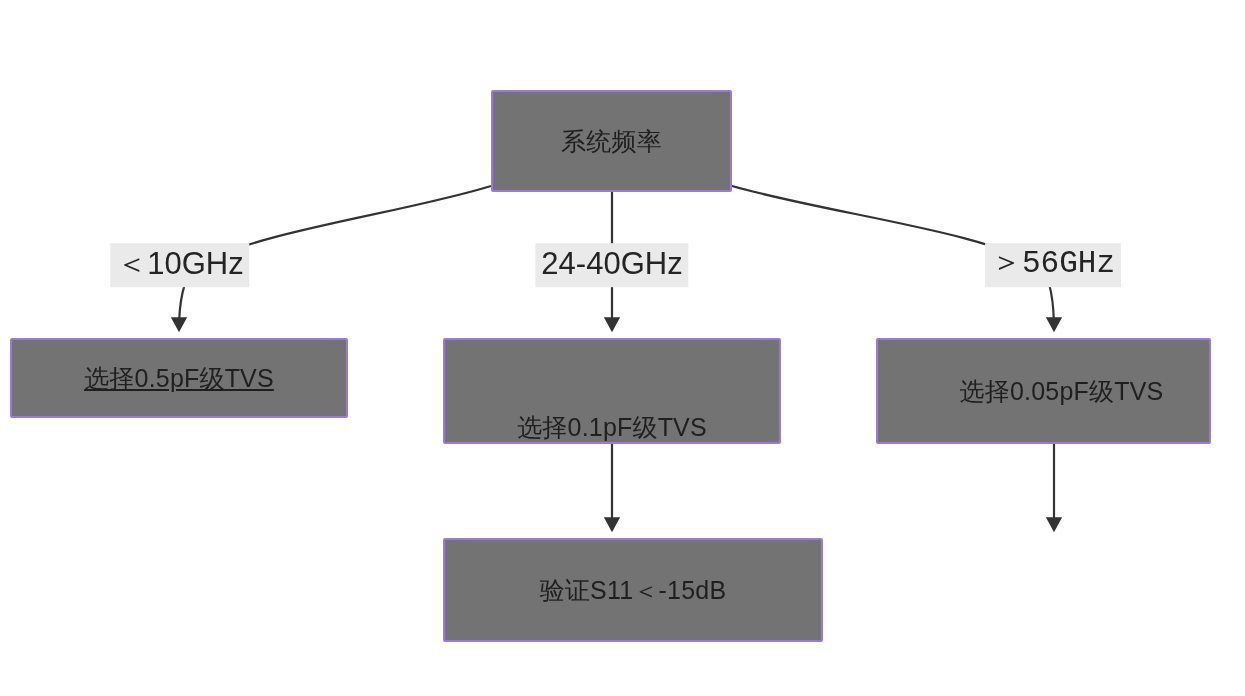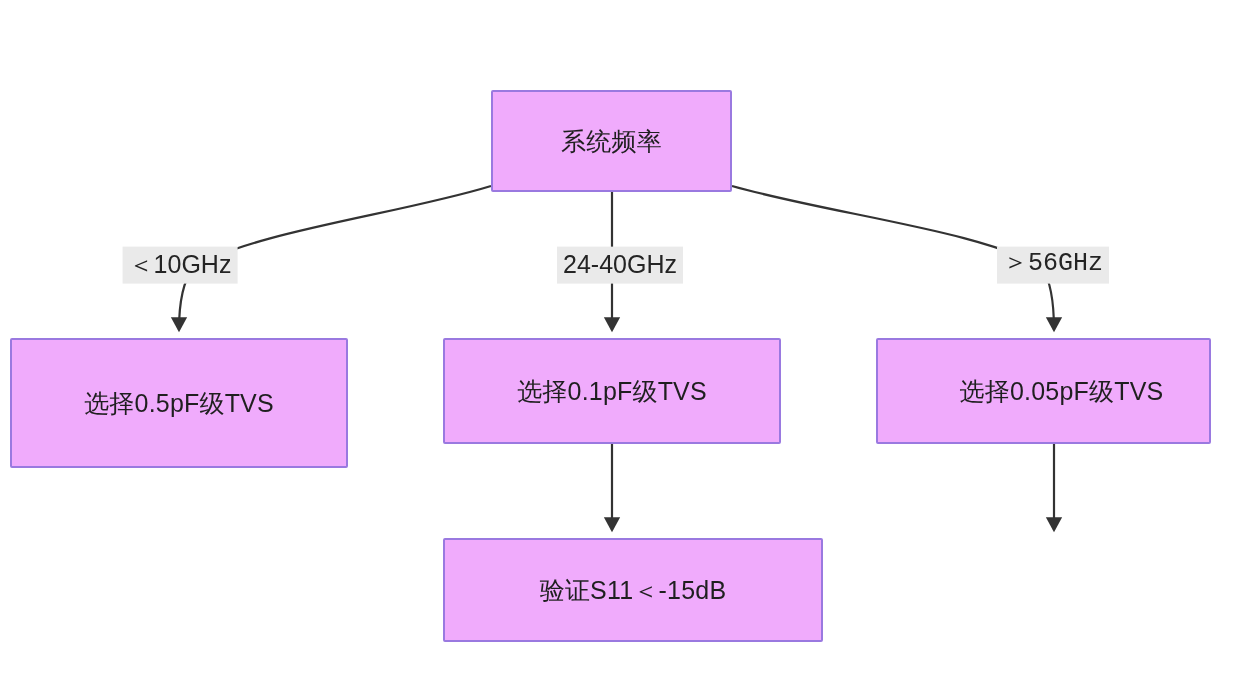--- a/index.html
+++ b/index.html
@@ -22,38 +22,38 @@
     position: absolute;
     left: 0;
     top: 0;
     width: 1245px;
     height: 696px;
     pointer-events: none;
   }
   .node {
     position: absolute;
     box-sizing: border-box;
-    background: #f0abfc;
+    background: #737373;
     border: 2px solid #9a79e0;
     border-radius: 2px;
     display: flex;
     align-items: center;
     justify-content: center;
     color: #1f1f1f;
     font-size: 25px;
     line-height: 1.2;
     letter-spacing: 0.2px;
     white-space: nowrap;
   }
   .edge-label {
     position: absolute;
     box-sizing: border-box;
     background: #eaeaea;
     color: #242424;
-    font-size: 25px;
+    font-size: 31px;
     line-height: 1.15;
     padding: 3px 6px 5px 6px;
     white-space: nowrap;
     transform: translate(-50%, -50%);
   }
 </style>
 </head>
 <body>
 
 <div id="canvas">
@@ -73,42 +73,42 @@
 
     <path d="M 612 444 L 612 530" fill="none" stroke="#333333" stroke-width="2.2" marker-end="url(#arrowhead)"></path>
 
     <path d="M 1054 444 L 1054 530" fill="none" stroke="#333333" stroke-width="2.2" marker-end="url(#arrowhead)"></path>
   </svg>
 
   <div class="node" style="left:491px; top:90px; width:241px; height:102px;">
     <span>系统频率</span>
   </div>
 
-  <div class="node" style="left:10px; top:338px; width:338px; height:130px;">
+  <div class="node" style="left:10px; top:338px; width:338px; height:80px;text-decoration:underline;">
     <span>选择0.5pF级TVS</span>
   </div>
 
-  <div class="node" style="left:443px; top:338px; width:338px; height:106px;">
+  <div class="node" style="left:443px; top:338px; width:338px; height:106px;align-items:flex-end;">
     <span>选择0.1pF级TVS</span>
   </div>
 
   <div class="node" style="left:876px; top:338px; width:335px; height:106px;padding-left:36px;">
     <span>选择0.05pF级TVS</span>
   </div>
 
   <div class="node" style="left:443px; top:538px; width:380px; height:104px;">
     <span>验证S11＜-15dB</span>
   </div>
 
 
   <div class="edge-label" style="left:180px; top:265px;">
     <span>＜10GHz</span>
   </div>
 
-  <div class="edge-label" style="left:612px; top:265px;margin-left:8px;">
+  <div class="edge-label" style="left:612px; top:265px;">
     <span>24-40GHz</span>
   </div>
 
   <div class="edge-label" style="left:1053px; top:265px;font-family:Liberation Mono, monospace;">
     <span>＞56GHz</span>
   </div>
 
 </div>
 
 </body></html>

